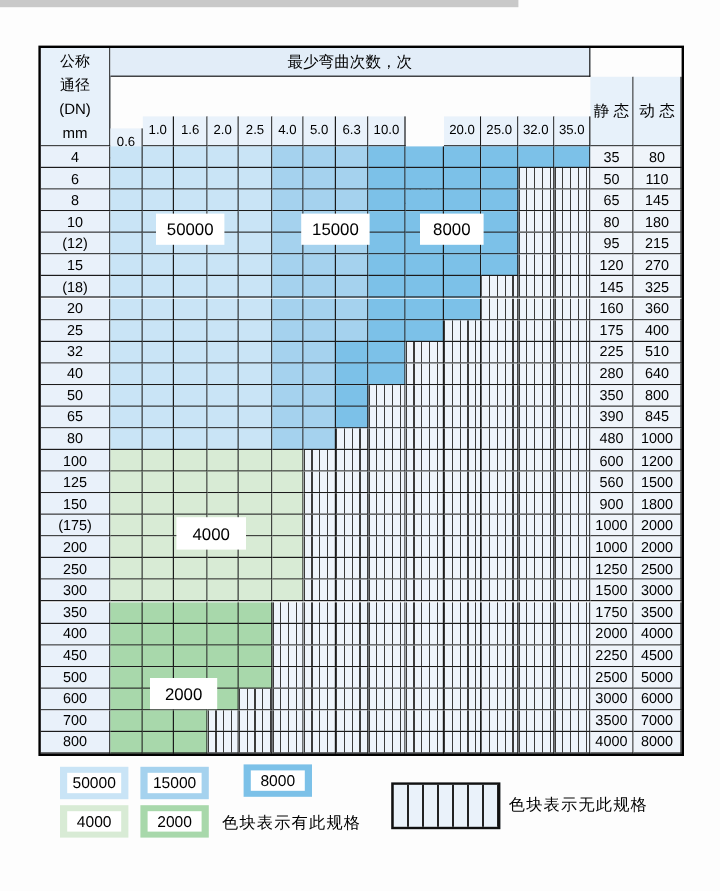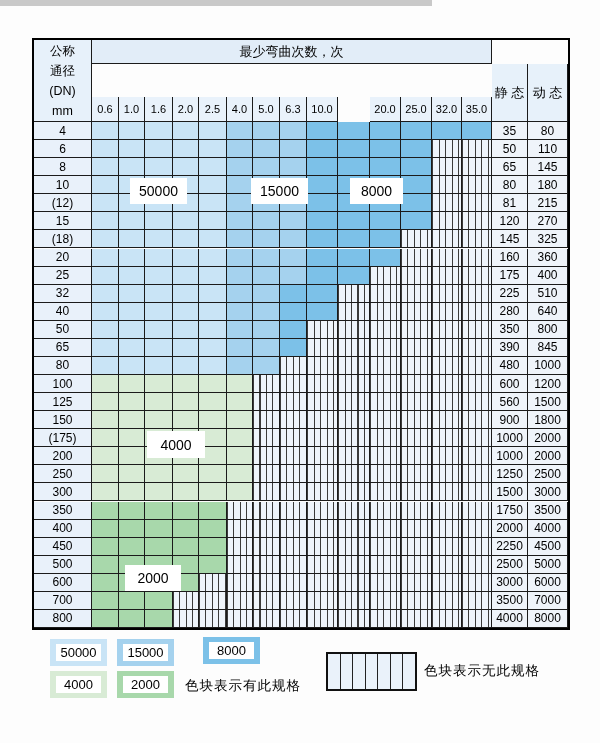--- a/index.html
+++ b/index.html
@@ -39,21 +39,21 @@
   <div class="grid" id="grid">
       <div class="c hd2 dnhead" style="left: 34px; top: 40px; width: 58px; height: 82px;">
         <div>公称</div>
         <div>通径</div>
         <div>(DN)</div>
         <div>mm</div>
       </div>
       <div class="c hd" style="left: 92px; top: 40px; width: 400px; height: 24px;">最少弯曲次数，次</div>
       <div class="c hd2" style="left: 492px; top: 64px; width: 36px; height: 58px;">静 态</div>
       <div class="c hd2" style="left: 528px; top: 64px; width: 40px; height: 58px;">动 态</div>
-      <div class="c ph" style="left: 92px; top: 97px; width: 27px; height: 25px;">0.6</div>
+      <div class="c ph" style="left: 92px; top: 107px; width: 27px; height: 25px;">0.6</div>
       <div class="c ph" style="left: 119px; top: 97px; width: 26px; height: 25px;">1.0</div>
       <div class="c ph" style="left: 145px; top: 97px; width: 28px; height: 25px;">1.6</div>
       <div class="c ph" style="left: 173px; top: 97px; width: 26px; height: 25px;">2.0</div>
       <div class="c ph" style="left: 199px; top: 97px; width: 28px; height: 25px;">2.5</div>
       <div class="c ph" style="left: 227px; top: 97px; width: 26px; height: 25px;">4.0</div>
       <div class="c ph" style="left: 253px; top: 97px; width: 27px; height: 25px;">5.0</div>
       <div class="c ph" style="left: 280px; top: 97px; width: 27px; height: 25px;">6.3</div>
       <div class="c ph" style="left: 307px; top: 97px; width: 31px; height: 25px;">10.0</div>
       <div class="c ph" style="left: 334px; top: 97px; width: 32px; height: 25px; margin-top: 48px;">15.0</div>
       <div class="c ph" style="left: 370px; top: 97px; width: 31px; height: 25px;">20.0</div>
@@ -136,21 +136,21 @@
       <div class="c " style="left: 199px; top: 194.286px; width: 28px; height: 18.0714px; background-color: rgb(201, 228, 246);"></div>
       <div class="c " style="left: 227px; top: 194.286px; width: 26px; height: 18.0714px; background-color: rgb(165, 210, 238);"></div>
       <div class="c " style="left: 253px; top: 194.286px; width: 27px; height: 18.0714px; background-color: rgb(165, 210, 238);"></div>
       <div class="c " style="left: 280px; top: 194.286px; width: 27px; height: 18.0714px; background-color: rgb(165, 210, 238);"></div>
       <div class="c " style="left: 307px; top: 194.286px; width: 31px; height: 18.0714px; background-color: rgb(124, 193, 232);"></div>
       <div class="c " style="left: 338px; top: 194.286px; width: 32px; height: 18.0714px; background-color: rgb(124, 193, 232);"></div>
       <div class="c " style="left: 370px; top: 194.286px; width: 31px; height: 18.0714px; background-color: rgb(124, 193, 232);"></div>
       <div class="c " style="left: 401px; top: 194.286px; width: 31px; height: 18.0714px; background-color: rgb(124, 193, 232);"></div>
       <div class="c hz" style="left: 432px; top: 194.286px; width: 30px; height: 18.0714px;"></div>
       <div class="c hz" style="left: 462px; top: 194.286px; width: 30px; height: 18.0714px;"></div>
-      <div class="c val" style="left: 492px; top: 194.286px; width: 36px; height: 18.0714px;">81</div>
+      <div class="c val" style="left: 492px; top: 194.286px; width: 36px; height: 18.0714px;">95</div>
       <div class="c val" style="left: 528px; top: 194.286px; width: 40px; height: 18.0714px;">215</div>
       <div class="c dn" style="left: 34px; top: 212.357px; width: 58px; height: 18.0714px;">15</div>
       <div class="c " style="left: 92px; top: 212.357px; width: 27px; height: 18.0714px; background-color: rgb(201, 228, 246);"></div>
       <div class="c " style="left: 119px; top: 212.357px; width: 26px; height: 18.0714px; background-color: rgb(201, 228, 246);"></div>
       <div class="c " style="left: 145px; top: 212.357px; width: 28px; height: 18.0714px; background-color: rgb(201, 228, 246);"></div>
       <div class="c " style="left: 173px; top: 212.357px; width: 26px; height: 18.0714px; background-color: rgb(201, 228, 246);"></div>
       <div class="c " style="left: 199px; top: 212.357px; width: 28px; height: 18.0714px; background-color: rgb(201, 228, 246);"></div>
       <div class="c " style="left: 227px; top: 212.357px; width: 26px; height: 18.0714px; background-color: rgb(165, 210, 238);"></div>
       <div class="c " style="left: 253px; top: 212.357px; width: 27px; height: 18.0714px; background-color: rgb(165, 210, 238);"></div>
       <div class="c " style="left: 280px; top: 212.357px; width: 27px; height: 18.0714px; background-color: rgb(165, 210, 238);"></div>

